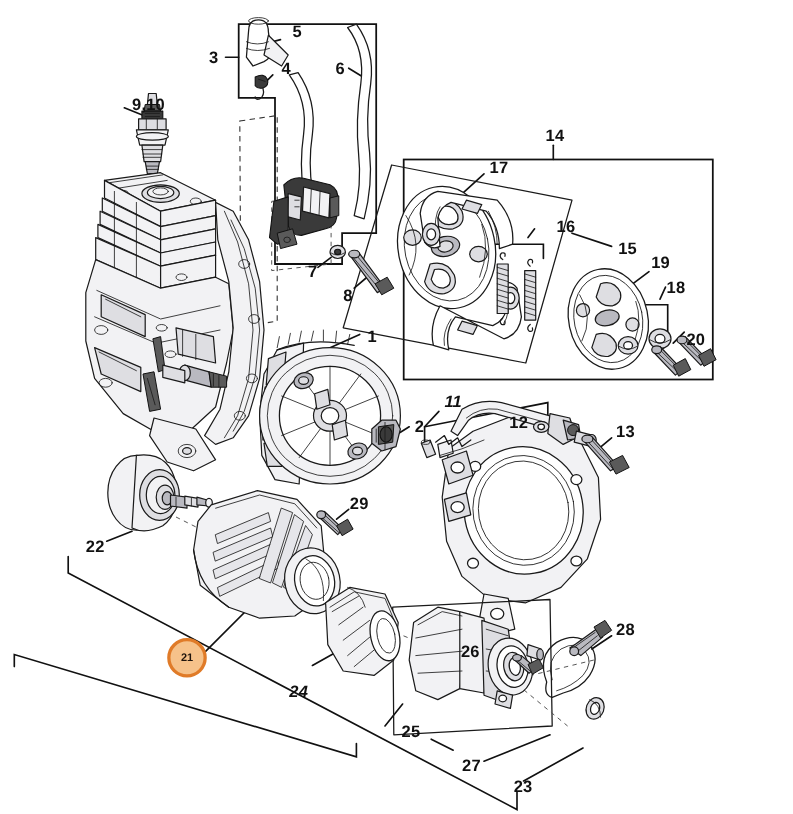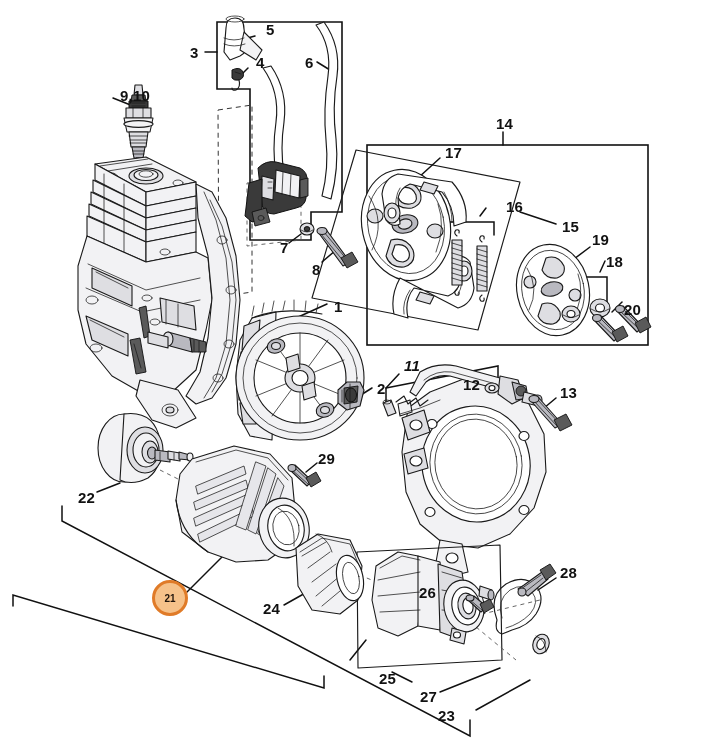--- a/index.html
+++ b/index.html
@@ -601,23 +601,23 @@
   <div class="callout-label" style="left:434px; top:377px;margin-left:29px;">12</div>
   <div class="callout-label" style="left:560px; top:385px;">13</div>
   <div class="callout-label" style="left:496px; top:116px;">14</div>
   <div class="callout-label" style="left:562px; top:219px;">15</div>
   <div class="callout-label" style="left:506px; top:199px;">16</div>
   <div class="callout-label" style="left:445px; top:145px;">17</div>
   <div class="callout-label" style="left:606px; top:254px;">18</div>
   <div class="callout-label" style="left:592px; top:232px;">19</div>
   <div class="callout-label" style="left:624px; top:302px;">20</div>
   <div class="callout-label" style="left:78px; top:490px;">22</div>
-  <div class="callout-label" style="left:438px; top:708px;">23</div>
-  <div class="callout-label" style="left:263px; top:601px;">24</div>
-  <div class="callout-label" style="left:379px; top:658px;margin-top:13px;">25</div>
+  <div class="callout-label" style="left:467px; top:708px;">23</div>
+  <div class="callout-label" style="left:263px; top:622px;font-style:italic;">24</div>
+  <div class="callout-label" style="left:365px; top:658px;">25</div>
   <div class="callout-label" style="left:419px; top:585px;">26</div>
   <div class="callout-label" style="left:420px; top:689px;">27</div>
   <div class="callout-label" style="left:560px; top:565px;">28</div>
   <div class="callout-label" style="left:318px; top:451px;">29</div>
 
   <div class="callout-highlight" style="left:152px; top:580px;">21</div>
 
 </div>
 
 </body></html>

